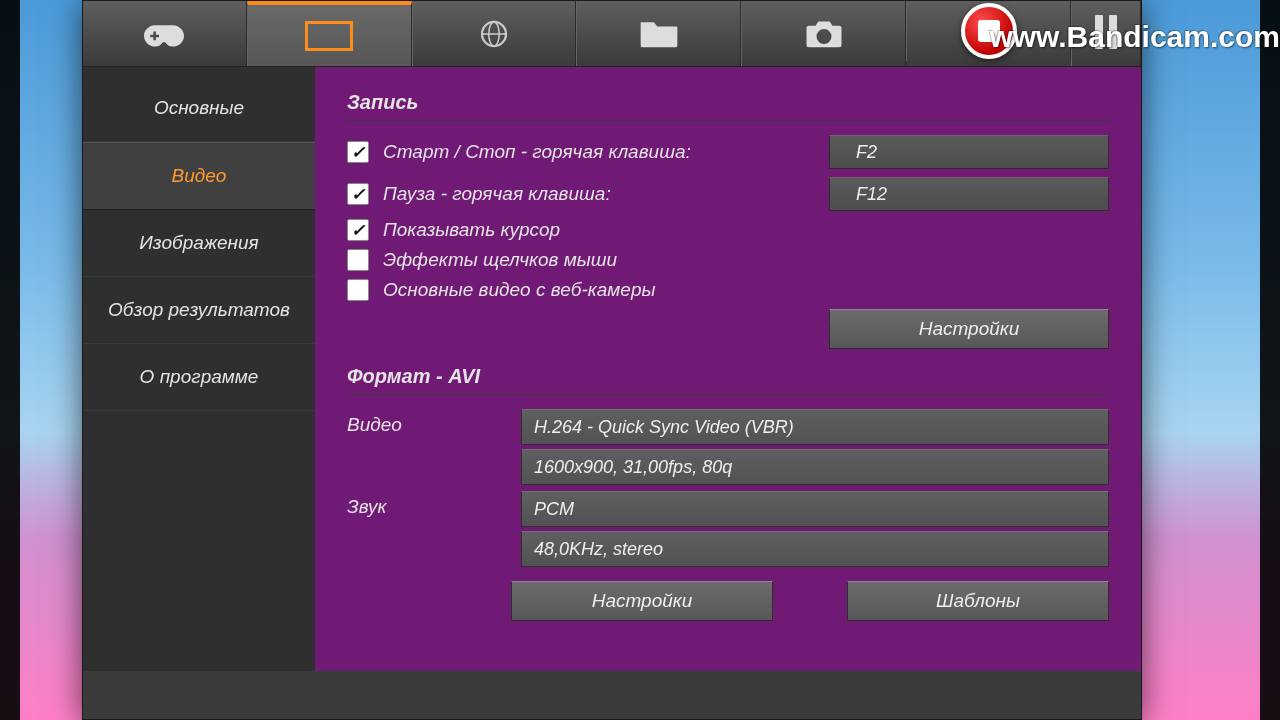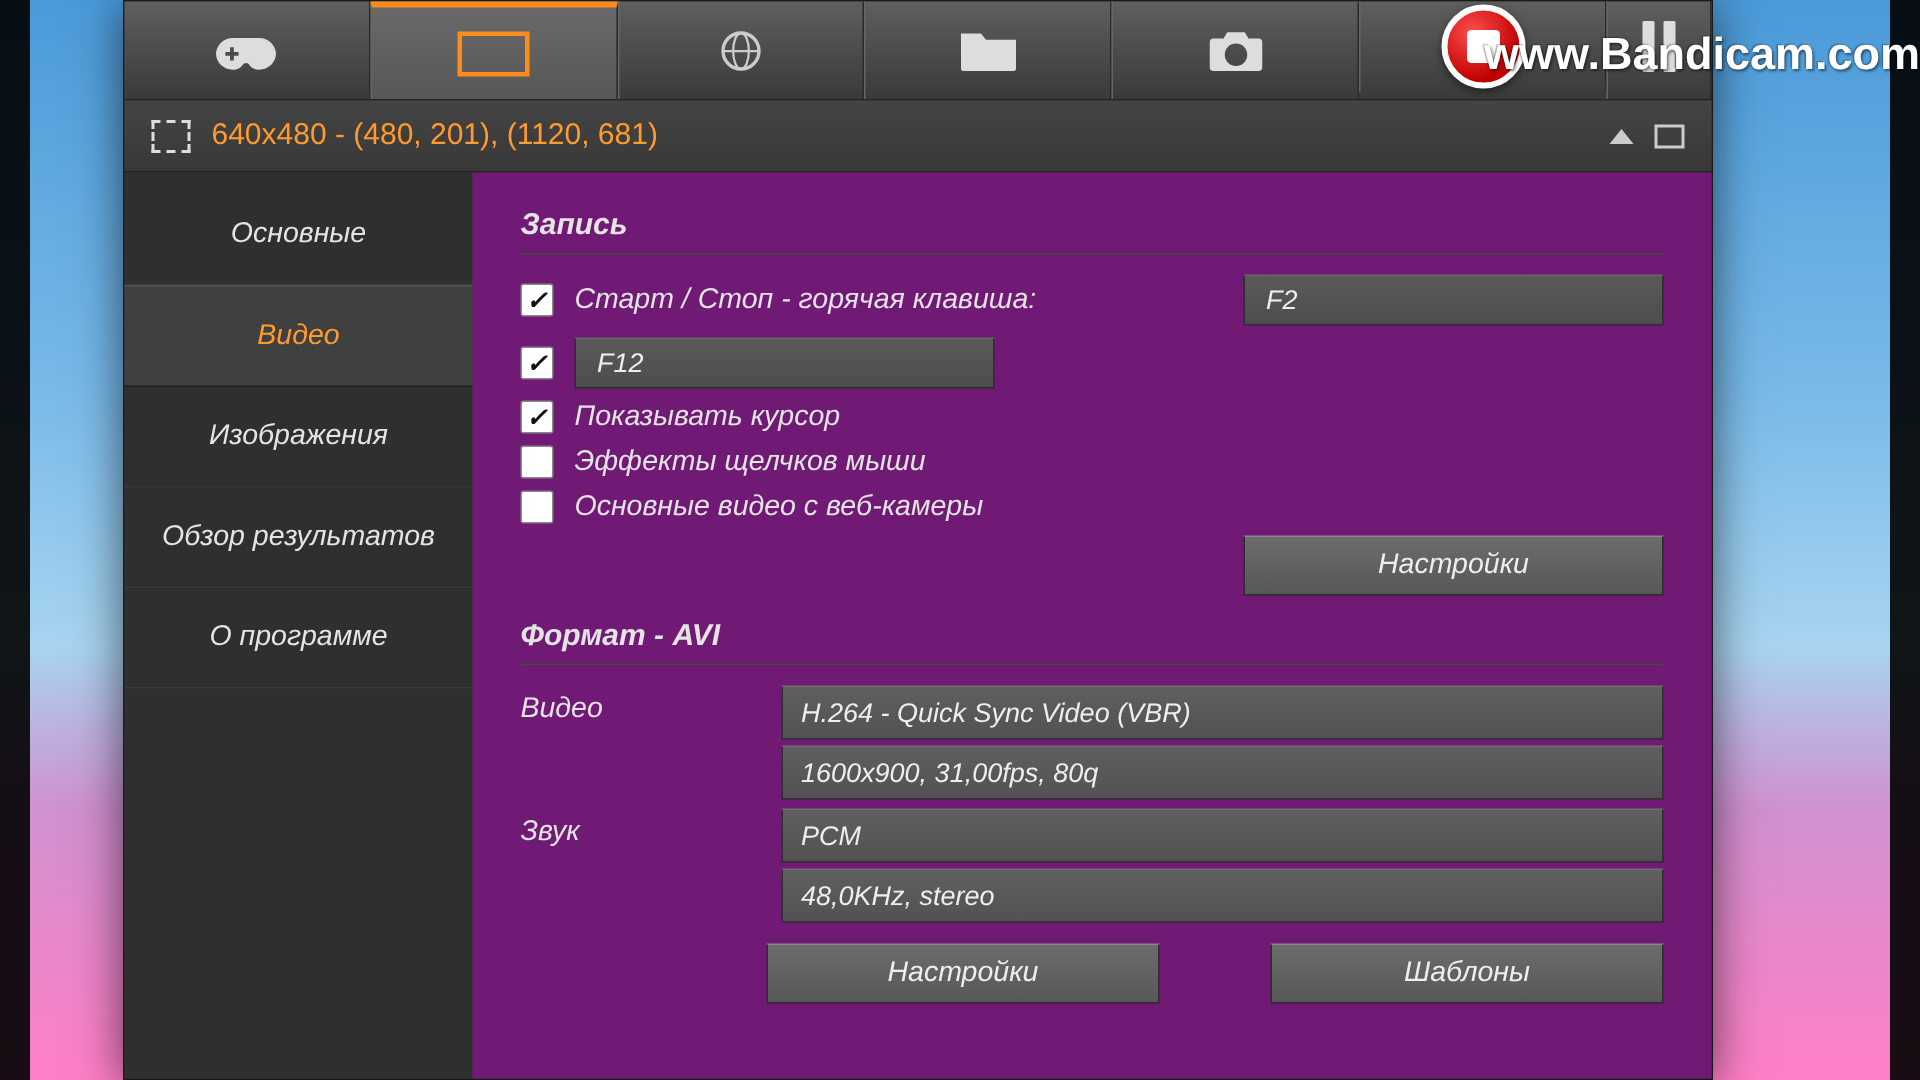--- a/index.html
+++ b/index.html
@@ -133,21 +133,21 @@
   width:22px;height:22px;background:#fff;border:1px solid #888;border-radius:2px;
   margin-right:14px; display:flex;align-items:center;justify-content:center;flex-shrink:0;
 }
 .chk.checked::after{
   content:"✓"; color:#111; font-weight:900; font-size:17px;
 }
 .row-label{flex:1;}
 .hotkey-box{
   width:280px;height:34px;background:linear-gradient(#5a5a5a,#4d4d4d);
   border:1px solid #2d2d2d;border-top-color:#666;
-  display:flex;align-items:center;padding:0 14px;color:#eee;font-size:18px;
+  display:flex;align-items:center;padding:0 26px;color:#eee;font-size:18px;
 }
 .btn{
   height:40px;background:linear-gradient(#6c6c6c,#575757);
   border:1px solid #2d2d2d;border-top-color:#888;
   display:flex;align-items:center;justify-content:center;
   color:#eee;font-size:19px;cursor:pointer;margin-left:40px;
 }
 .settings-row{display:flex;justify-content:flex-end;margin:2px 0 16px}
 .settings-row .btn{width:280px;}
 
@@ -211,27 +211,20 @@
       </span>
     </div>
     <div class="mode-tab rec-btn">
       <div class="rec-circle"></div>
     </div>
     <div class="mode-tab" style="width:70px;flex:none;">
       <span class="pause-icon"><span></span><span></span></span>
     </div>
   </div>
 
-  <div class="crop-bar">
-    <span class="crop-icon"></span>
-    <span class="crop-text">640x480 - (480, 201), (1120, 681)</span>
-    <span class="crop-spacer"></span>
-    <span class="triangle-up"></span>
-    <span class="full-icon"></span>
-  </div>
 
   <div class="content">
     <div class="sidebar">
       <div class="side-item">Основные</div>
       <div class="side-item active">Видео</div>
       <div class="side-item">Изображения</div>
       <div class="side-item">Обзор результатов</div>
       <div class="side-item">О программе</div>
     </div>
 
@@ -239,20 +232,21 @@
       <div class="section-title">Запись</div>
       <div class="hr"></div>
 
       <div class="row">
         <span class="chk checked"></span>
         <span class="row-label">Старт / Стоп - горячая клавиша:</span>
         <span class="hotkey-box">F2</span>
       </div>
       <div class="row">
         <span class="chk checked"></span>
+        <span class="row-label">Пауза - горячая клавиша:</span>
         <span class="hotkey-box">F12</span>
       </div>
       <div class="row">
         <span class="chk checked"></span>
         <span class="row-label">Показывать курсор</span>
       </div>
       <div class="row">
         <span class="chk"></span>
         <span class="row-label">Эффекты щелчков мыши</span>
       </div>

